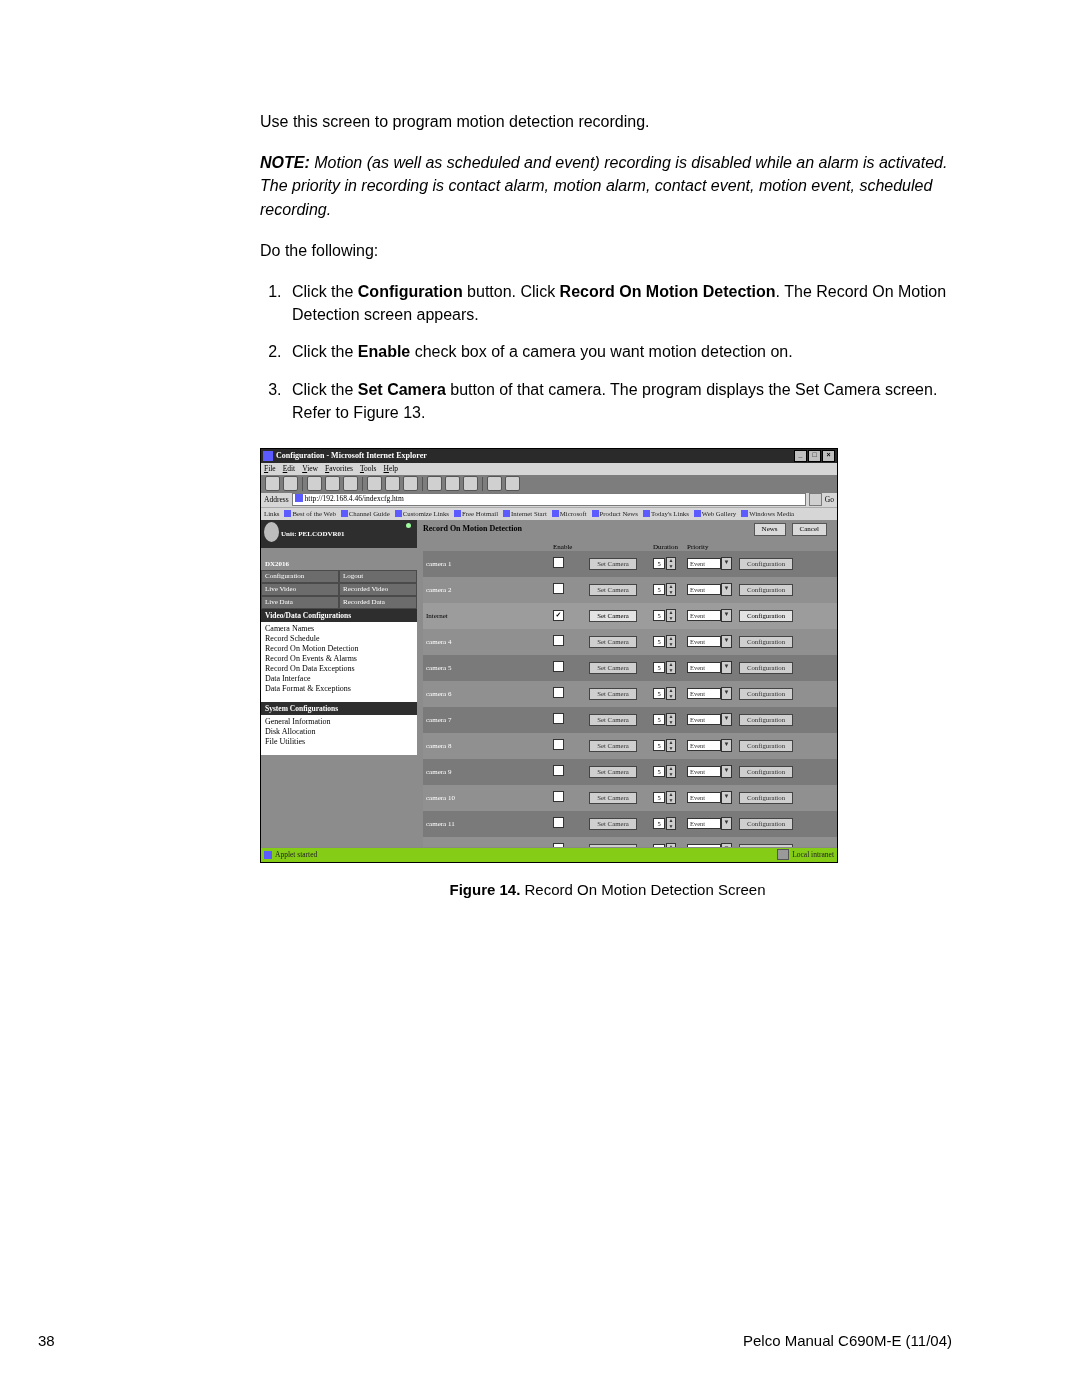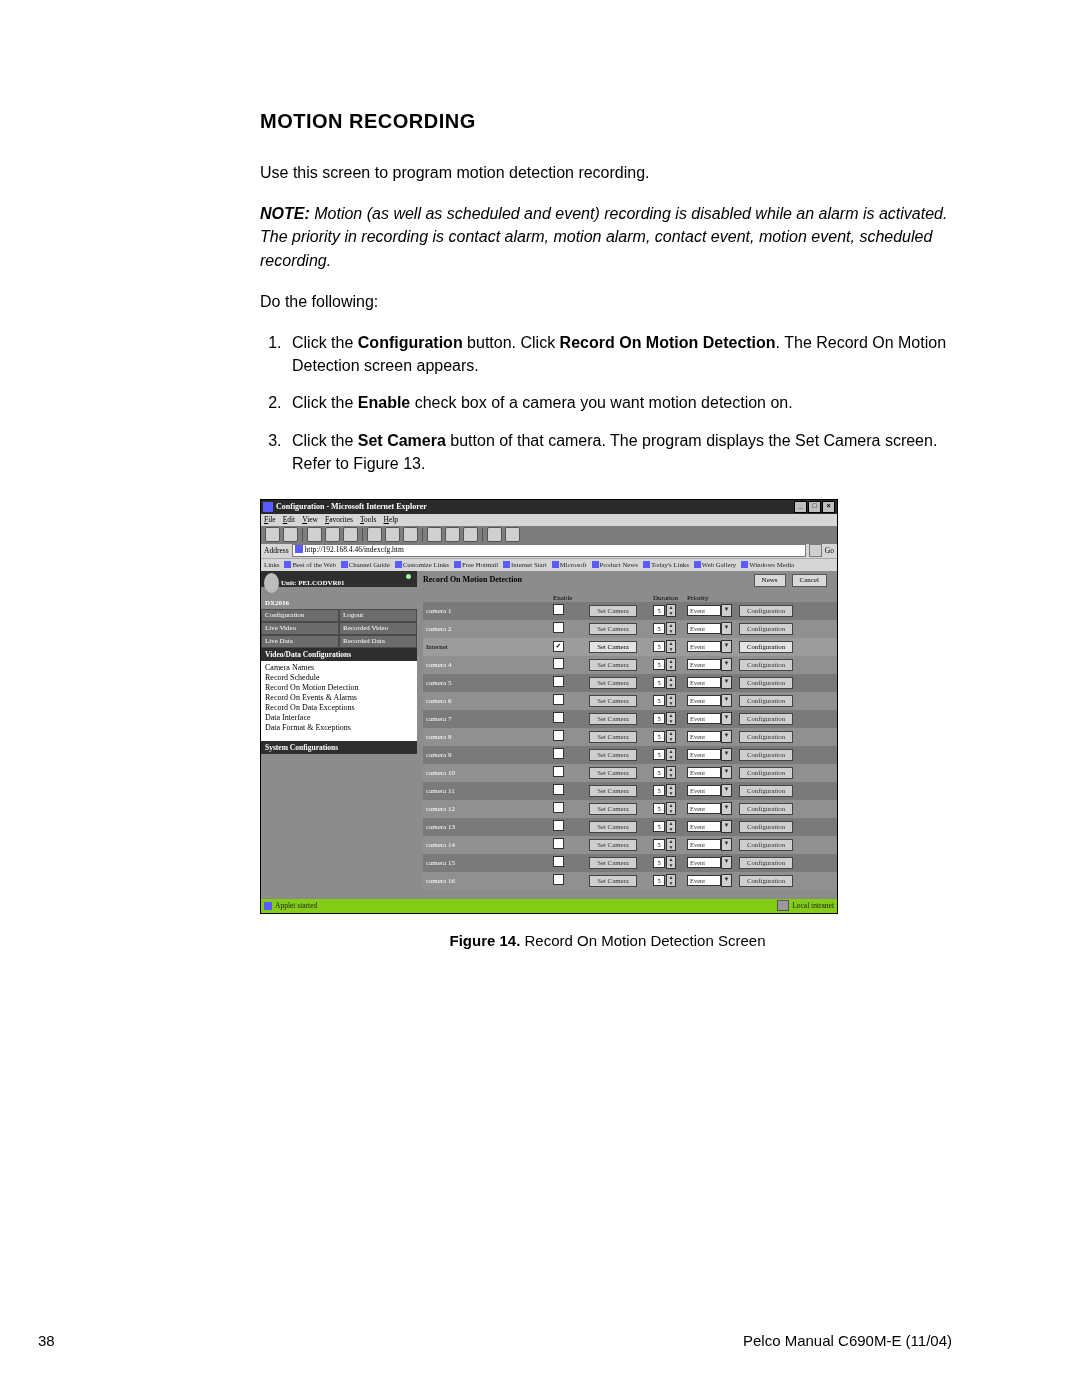--- a/index.html
+++ b/index.html
@@ -29,35 +29,35 @@
   .toolbar .sep{width:1px;height:14px;background:#555;margin:0 1px}
   .addrbar{height:14px;background:#d6d6d6;display:flex;align-items:center;font:400 7.5px Tahoma;padding:0 3px;gap:3px}
   .addrbar .afield{flex:1;height:11px;background:#fff;border:1px solid #7a7a7a;display:flex;align-items:flex-start;padding:0 2px}
   .addrbar .afield .pg{width:8px;height:8px;background:#5b5bff;margin-right:2px}
   .addrbar .gobox{width:11px;height:11px;background:#d0d0d0;border:1px solid #7a7a7a}
   .linksbar{height:12px;background:#d6d6d6;border-top:1px solid #aaa;display:flex;align-items:center;font:400 6.8px Tahoma;color:#222;padding-left:3px;gap:5px;white-space:nowrap;overflow:hidden}
   .linksbar .lk{display:flex;align-items:center;gap:1px}
   .linksbar .lk .pg{width:7px;height:7px;background:#5b5bff}
   .content{display:flex;height:329px}
   .leftcol{width:156px;background:#8c8c8c;color:#fff;font:400 7.5px Tahoma}
-  .unitrow{height:16px;background:#2e2e2e;color:#fff;display:flex;align-items:flex-end;padding-left:20px;font:700 7px Tahoma;position:relative}
+  .unitrow{height:28px;background:#2e2e2e;color:#fff;display:flex;align-items:center;padding-left:20px;font:700 7px Tahoma;position:relative}
   .unitrow .dot{position:absolute;right:6px;top:3px;width:5px;height:5px;background:#9ffc9f;border-radius:50%}
   .logo{position:absolute;left:3px;top:2px;width:15px;height:20px;background:#bdbdbd;border-radius:50%}
   .navgrid{display:grid;grid-template-columns:1fr 1fr;border-collapse:collapse}
   .navgrid div{background:#6c6c6c;border:1px solid #4a4a4a;padding:1px 3px;font:400 7px Tahoma;color:#fff;height:9px;line-height:9px}
   .sechdr{background:#2e2e2e;color:#fff;font:700 7.5px Tahoma;padding:2px 4px}
   .secbody{background:#fff;color:#000;font:400 8px Tahoma;padding:2px 4px 8px 4px}
   .secbody div{padding:.5px 0}
   .rightcol{flex:1;background:#8c8c8c;position:relative}
   .panelhdr{font:700 8px Tahoma;color:#000;padding:4px 6px}
   .topbtns{position:absolute;right:10px;top:3px;display:flex;gap:6px}
   .btn{background:#d9d9d9;border:1px solid #555;font:400 7px Tahoma;color:#000;height:11px;line-height:11px;padding:0 7px;text-align:center}
   .colhdrs{display:grid;grid-template-columns:130px 36px 64px 34px 52px 64px;font:400 7px Tahoma;color:#000;padding-left:6px;margin-top:6px}
   .rows{padding-left:6px}
-  .row{display:grid;grid-template-columns:130px 36px 64px 34px 52px 64px;align-items:center;height:18px;font:400 7px Tahoma;color:#fff}
+  .row{display:grid;grid-template-columns:130px 36px 64px 34px 52px 64px;align-items:center;height:26px;font:400 7px Tahoma;color:#fff}
   .row:nth-child(odd){background:#7a7a7a}
   .row:nth-child(even){background:#909090}
   .row.active{background:#9c9c9c;color:#000}
   .row .cname{padding-left:3px}
   .chk{width:9px;height:9px;background:#fff;border:1px solid #333;display:inline-block;font:700 7px/7px Arial;text-align:center;color:#000}
   .sbtn{background:#cfcfcf;border:1px solid #444;width:46px;height:10px;font:400 6.8px Tahoma;color:#333;display:flex;align-items:center;justify-content:center}
   .sbtn.on{color:#000;background:#e3e3e3}
   .spin{display:flex;align-items:center}
   .spin .v{width:10px;height:9px;background:#fff;border:1px solid #333;font:400 6.5px/9px Tahoma;color:#000;text-align:center}
   .spin .ar{width:8px;height:11px;background:#cfcfcf;border:1px solid #333;margin-left:1px;display:flex;flex-direction:column}
@@ -68,21 +68,20 @@
   .cfgbtn{width:52px}
   .statusbar{position:absolute;left:0;right:0;bottom:0;height:14px;background:#84cc16;border-top:1px solid #888;display:flex;align-items:center;font:400 7.5px Tahoma;color:#222;padding:0 3px}
   .statusbar .pg{width:8px;height:8px;background:#5b5bff;margin-right:3px}
   .statusbar .zone{margin-left:auto;display:flex;align-items:center;gap:3px}
   .statusbar .zone .zi{width:10px;height:9px;background:#9a9a9a;border:1px solid #555}
 </style>
 </head>
 <body>
 
 <div class="page">
-  <h2 class="sec">MOTION RECORDING</h2>
 
   <p class="body">Use this screen to program motion detection recording.</p>
 
   <p class="note">
     <b>NOTE:</b>
     <span>Motion (as well as scheduled and event) recording is disabled while an alarm is activated. The priority in recording is contact alarm, motion alarm, contact event, motion event, scheduled recording.</span>
   </p>
 
   <p class="body">Do the following:</p>
 
@@ -207,20 +206,25 @@
         <div class="secbody" id="sec1">
             <div>Camera Names</div>
             <div>Record Schedule</div>
             <div>Record On Motion Detection</div>
             <div>Record On Events &amp; Alarms</div>
             <div>Record On Data Exceptions</div>
             <div>Data Interface</div>
             <div>Data Format &amp; Exceptions</div>
           </div>
         <div class="sechdr">System Configurations</div>
+        <div class="secbody" id="sec2">
+            <div>General Information</div>
+            <div>Disk Allocation</div>
+            <div>File Utilities</div>
+          </div>
       </div>
 
       <div class="rightcol">
         <div class="panelhdr">Record On Motion Detection</div>
         <div class="topbtns">
           <div class="btn">News</div>
           <div class="btn">Cancel</div>
         </div>
         <div class="colhdrs">
           <span></span>

